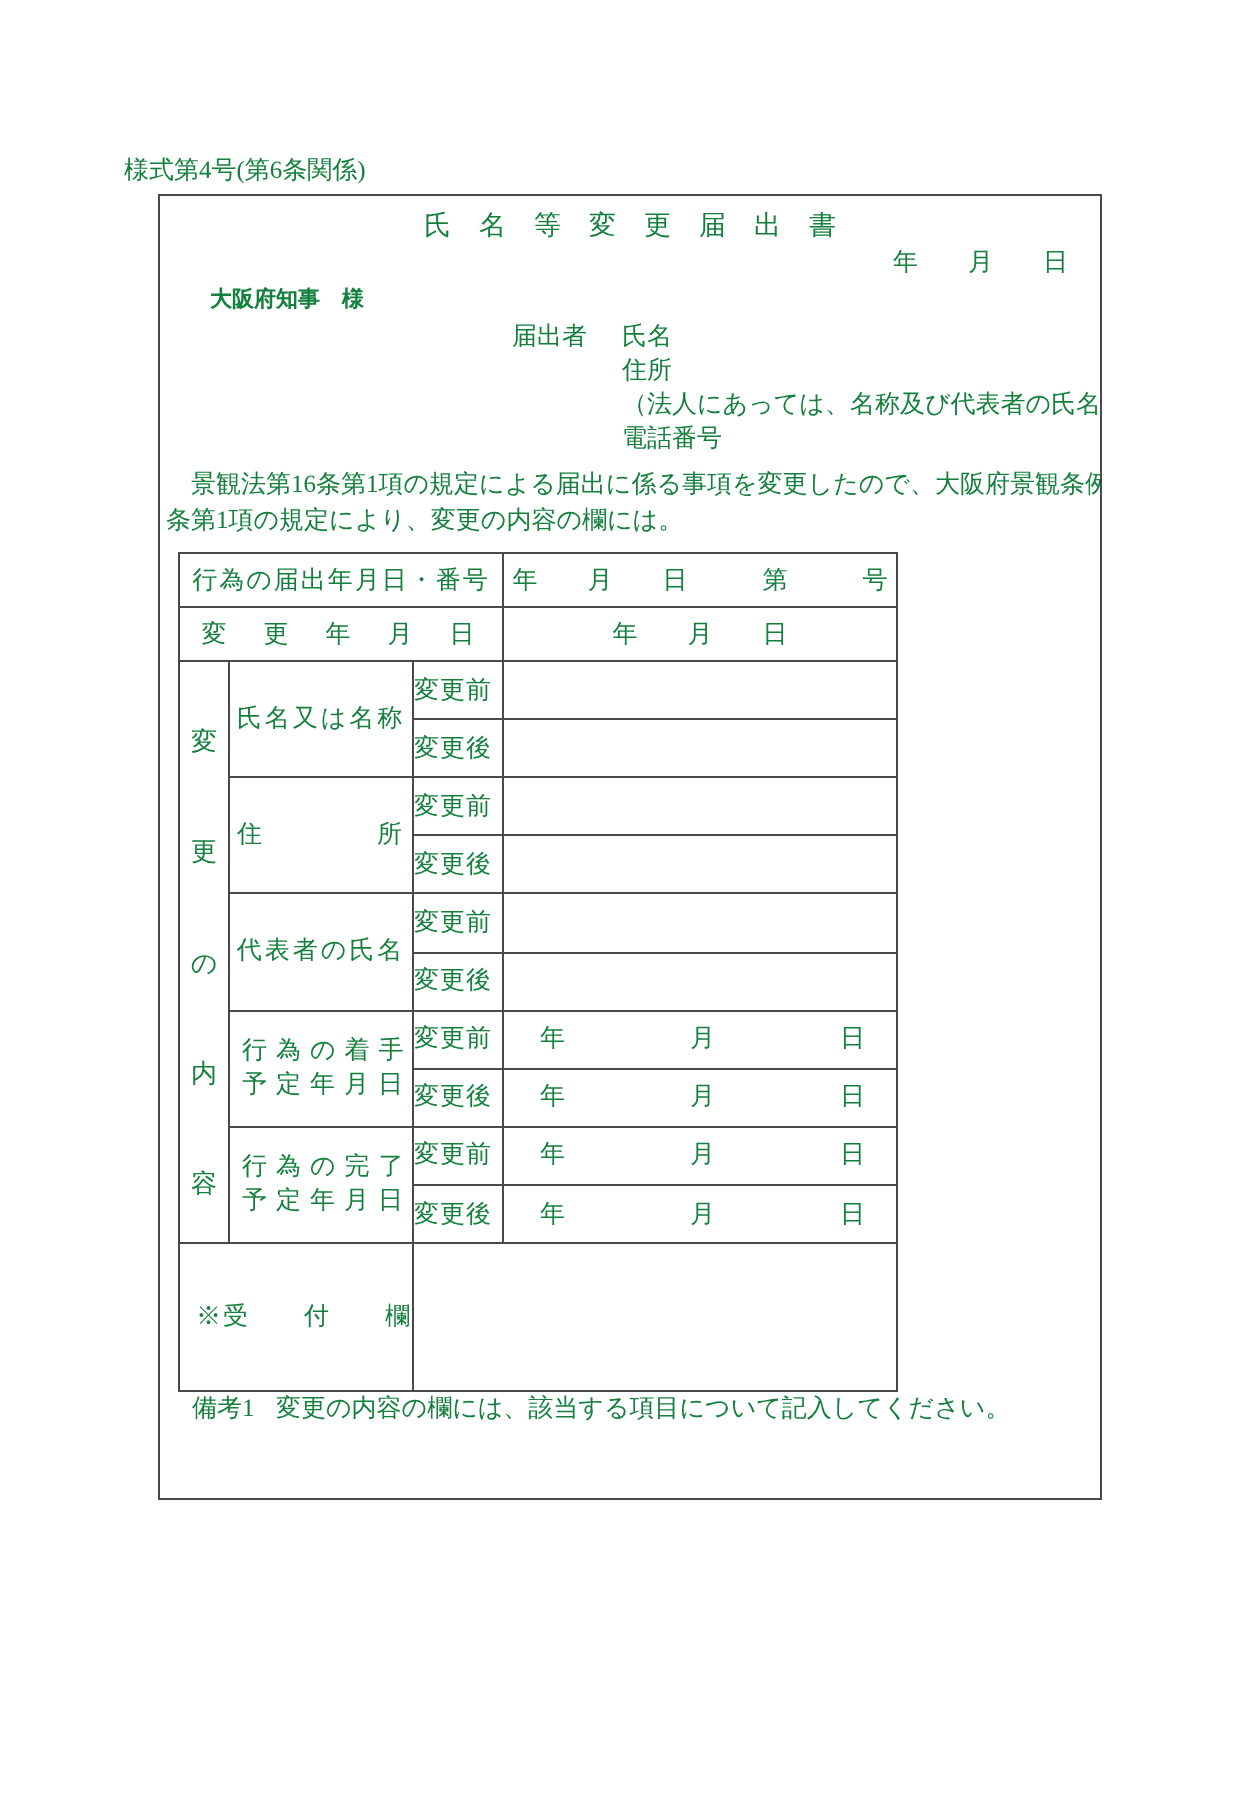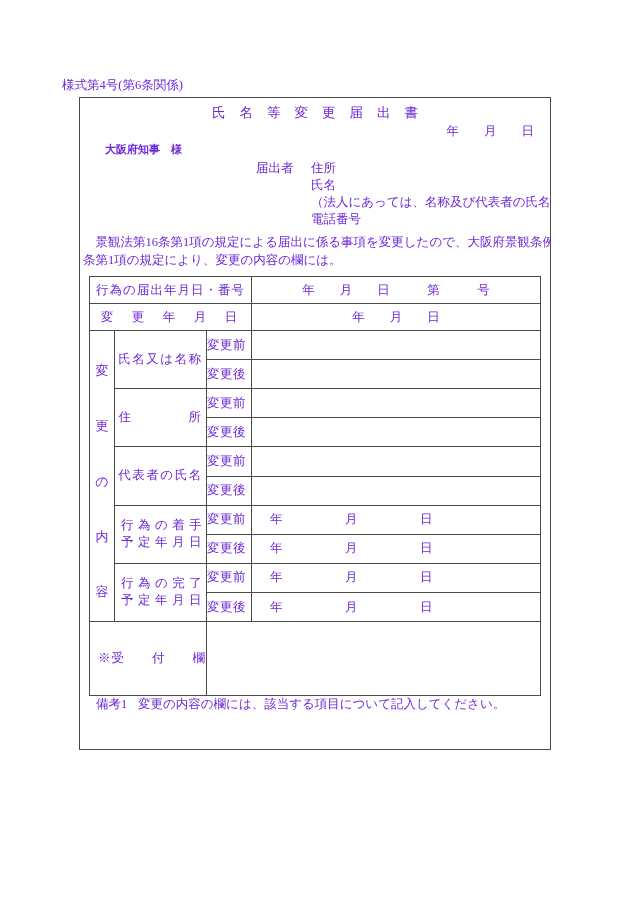--- a/index.html
+++ b/index.html
@@ -3,21 +3,21 @@
 <meta charset="utf-8">
 <style>
   * { margin: 0; padding: 0; box-sizing: border-box; }
   html, body { background: #ffffff; }
   .page {
     position: relative;
     width: 630px;
     height: 903px;
     background: #ffffff;
     font-family: "Liberation Serif", "DejaVu Serif", serif;
-    color: #6d28d9;
+    color: #15803d;
     overflow: hidden;
   }
   .form-number {
     position: absolute;
     left: 62px;
     top: 77px;
     font-size: 12.5px;
     white-space: nowrap;
   }
   .sheet {
@@ -65,21 +65,21 @@
     margin-top: 6px;
     padding-left: 3px;
     font-size: 12.5px;
     line-height: 17.5px;
   }
   .par-line { white-space: nowrap; }
   .form-table {
     margin: 7px 0 0 9px;
     border-collapse: collapse;
     table-layout: fixed;
-    width: 452px;
+    width: 360px;
     font-size: 12.5px;
   }
   .form-table td {
     border: 1px solid #4a4a4a;
     padding: 0;
     white-space: nowrap;
     vertical-align: middle;
     overflow: hidden;
   }
   tr.rh { height: 27px; }
@@ -129,22 +129,22 @@
 
     <div class="title">氏名等変更届出書</div>
 
     <div class="date-line">年　　月　　日</div>
 
     <div class="addressee">大阪府知事　様</div>
 
     <div class="declarant">
       <span class="decl-label">届出者</span>
       <div class="decl-fields">
+        <div>氏名</div>
         <div>住所</div>
-        <div>氏名</div>
         <div>（法人にあっては、名称及び代表者の氏名）</div>
         <div>電話番号</div>
       </div>
     </div>
 
     <div class="body-par">
       <div class="par-line">　景観法第16条第1項の規定による届出に係る事項を変更したので、大阪府景観条例第11</div>
       <div class="par-line">条第1項の規定により、変更の内容の欄には。</div>
     </div>
 

